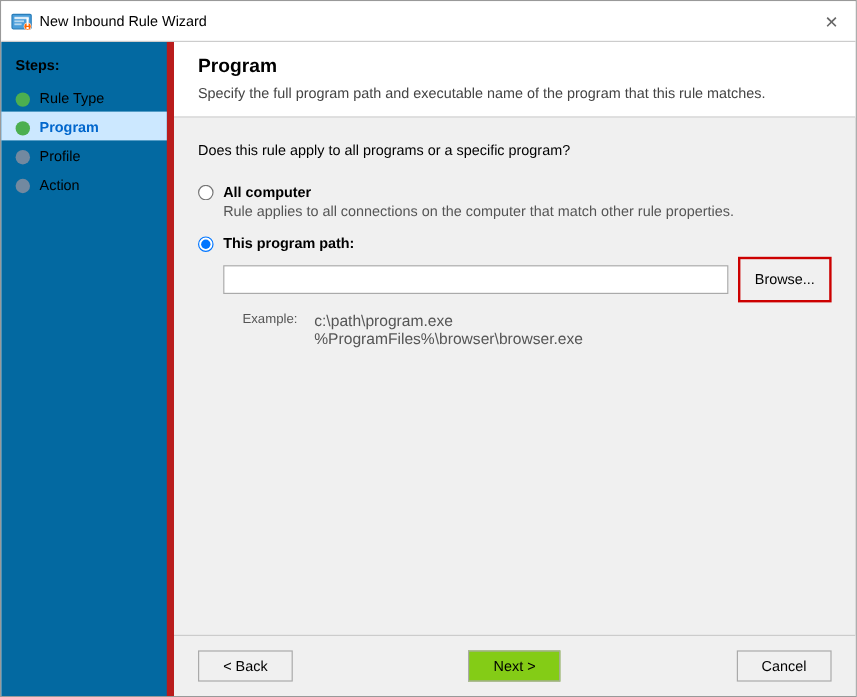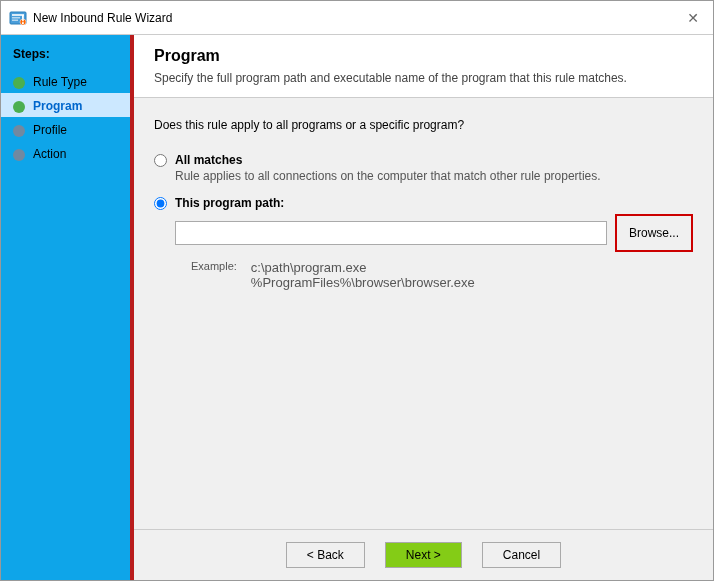--- a/index.html
+++ b/index.html
@@ -67,23 +67,23 @@
       background: none;
     }
 
     .content-area {
       display: flex;
       flex: 1;
       overflow: hidden;
     }
 
     .sidebar {
-      width: 133px;
-      background: #0ea5e9;
-      border-right: 4px solid #b91c1c;
+      width: 144px;
+      background: #0369a1;
+      border-right: 6px solid #b91c1c;
       padding: 12px 0;
       flex-shrink: 0;
     }
 
     .steps-label {
       font-weight: bold;
       font-size: 12px;
       padding: 0 12px 8px 12px;
       color: #000;
     }
@@ -246,22 +246,22 @@
     .example-values {
       font-size: 11px;
       color: #555;
     }
 
     .panel-footer {
       padding: 12px 20px;
       border-top: 1px solid #ccc;
       background: #f0f0f0;
       display: flex;
-      justify-content: center;
-      gap: 20px;
+      justify-content: space-between;
+      gap: 2px;
       flex-shrink: 0;
     }
 
     .footer-button {
       padding: 5px 20px;
       font-size: 12px;
       border: 1px solid #aaa;
       background: #f0f0f0;
       cursor: pointer;
       min-width: 75px;
@@ -322,21 +322,21 @@
         <div class="panel-subtitle">Specify the full program path and executable name of the program that this rule matches.</div>
       </div>
 
       <div class="panel-body">
         <div class="question-text">Does this rule apply to all programs or a specific program?</div>
 
         <div class="radio-group">
           <div class="radio-option">
             <input type="radio" name="program-type" id="all-programs" style="">
             <div class="radio-option-content">
-              <label class="radio-option-label" for="all-programs">All matches</label>
+              <label class="radio-option-label" for="all-programs">All computer</label>
               <div class="radio-option-desc">Rule applies to all connections on the computer that match other rule properties.</div>
             </div>
           </div>
 
           <div class="radio-option">
             <input type="radio" name="program-type" id="this-program" checked="" style="">
             <div class="radio-option-content">
               <label class="radio-option-label" for="this-program">This program path:</label>
               <div class="program-path-section">
                 <div class="program-path-row">

